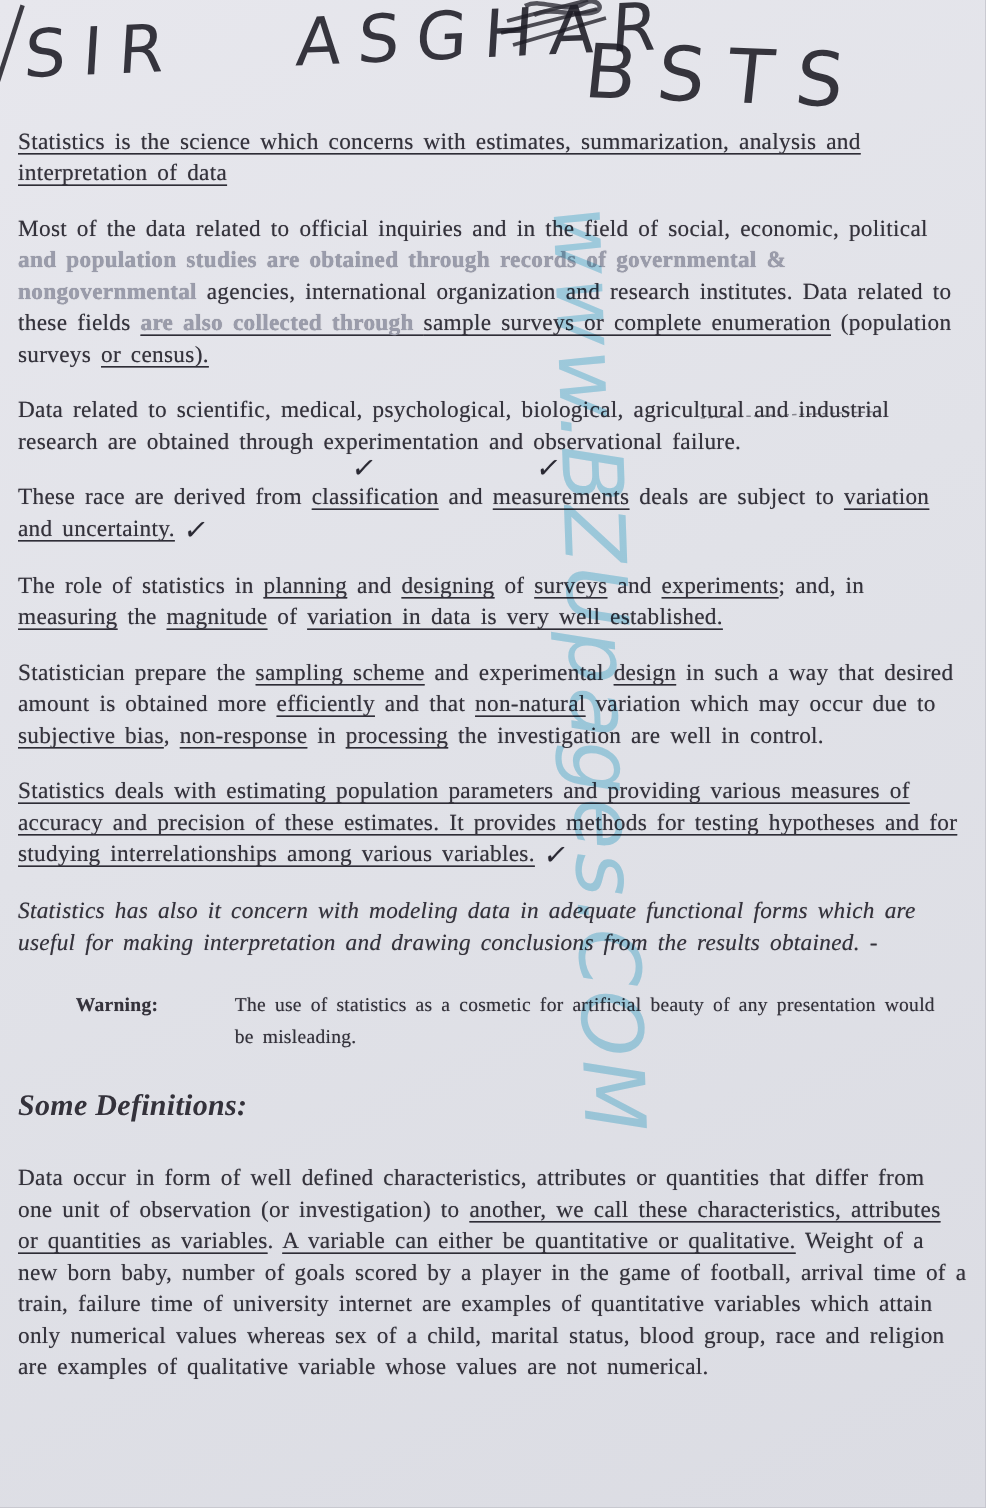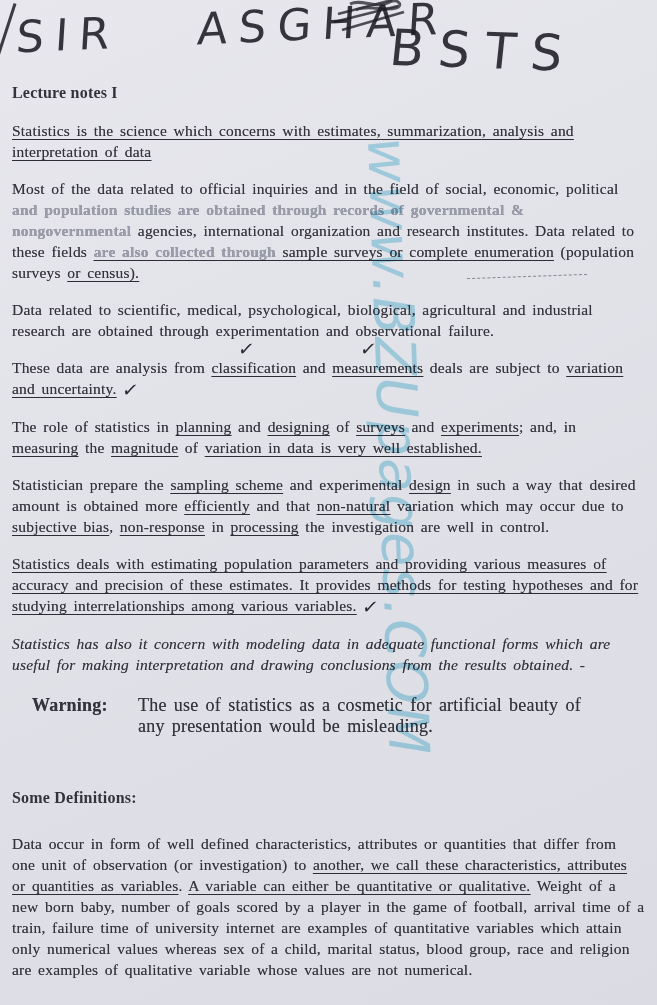--- a/index.html
+++ b/index.html
@@ -57,51 +57,50 @@
     position:absolute;top:-21px;left:32%;
     font-family:"DejaVu Sans",sans-serif;
     font-size:18px;color:#2a2933;transform:skewX(-12deg);
     text-decoration:none;display:inline-block;
   }
   .check-inline{
     font-family:"DejaVu Sans",sans-serif;
     font-size:18px;color:#2a2933;transform:skewX(-12deg);
     display:inline-block;margin-left:6px;vertical-align:-2px;
   }
-  .warning{display:flex;margin:0 0 52px 0;font-size:18px;line-height:21px;letter-spacing:.2px;word-spacing:2.5px;text-shadow:0 0 .5px rgba(40,40,50,.55);}
+  .warning{display:flex;margin:0 0 25px 0;font-size:13px;line-height:21px;letter-spacing:.2px;word-spacing:2.5px;text-shadow:0 0 .5px rgba(40,40,50,.55);justify-content:center;}
   .warning-label{width:106px;margin-left:20px;font-weight:bold;flex:none;}
   .warning-text{max-width:470px;}
-  .defs-heading{font-size:16px;font-weight:bold;margin:0 0 26px 0;letter-spacing:.2px;}
+  .defs-heading{font-size:20px;font-weight:bold;margin:0 0 26px 0;letter-spacing:.2px;font-style:italic;}
   .stray-dash{position:absolute;right:70px;top:276px;width:120px;border-top:1.6px dashed #4a4952;opacity:.6;transform:rotate(-2deg);}
 </style>
 </head>
 <body>
 
 <div class="page">
 
   <div class="hand-slash"></div>
   <div class="hand hand1">SIR ASGHAR</div>
   <div class="hand hand2">BSTS</div>
   <svg class="scribble" width="120" height="44" viewBox="0 0 120 44">
     <path d="M6 18 L60 4 M2 26 L66 10 M10 34 L72 16" stroke="#1d1c25" stroke-width="2.5" fill="none" opacity="0.85"></path>
     <path d="M18 8 C 30 2, 44 14, 58 6 C 66 2, 72 10, 64 12 C 52 16, 36 8, 24 14" stroke="#1d1c25" stroke-width="3" fill="none" opacity="0.8"></path>
   </svg>
 
   <div class="watermark">www.BZUpages.COM</div>
 
   <div class="stray-dash"></div>
 
   <div class="content">
-    <p class="title">Lecture notes I</p>
 
     <div id="intro">
         <p class="para"><span class="u">Statistics is the science which concerns with estimates, summarization, analysis and interpretation of data</span></p>
         <p class="para"><span class="">Most of the data related to official inquiries and in the field of social, economic, political </span><span class="faded">and population studies are obtained through records of governmental &amp; nongovernmental </span><span class="">agencies, international organization and research institutes. Data related to these fields </span><span class="u faded">are also collected through </span><span class="u">sample surveys or complete enumeration</span><span class=""> (population surveys </span><span class="u">or census).</span></p>
         <p class="para"><span class="">Data related to scientific, medical, psychological, biological, agricultural and industrial research are obtained through experimentation and observational failure.</span></p>
-        <p class="para"><span class="">These data are analysis from </span><span class="u rel">classification<span class="check-above">✓</span></span><span class=""> and </span><span class="u rel">measurements<span class="check-above">✓</span></span><span class=""> deals are subject to </span><span class="u">variation and uncertainty.</span><span class="check-inline">✓</span></p>
+        <p class="para"><span class="">These race are derived from </span><span class="u rel">classification<span class="check-above">✓</span></span><span class=""> and </span><span class="u rel">measurements<span class="check-above">✓</span></span><span class=""> deals are subject to </span><span class="u">variation and uncertainty.</span><span class="check-inline">✓</span></p>
         <p class="para"><span class="">The role of statistics in </span><span class="u">planning</span><span class=""> and </span><span class="u">designing</span><span class=""> of </span><span class="u">surveys</span><span class=""> and </span><span class="u">experiments</span><span class="">; and, in </span><span class="u">measuring</span><span class=""> the </span><span class="u">magnitude</span><span class=""> of </span><span class="u">variation in data is very well established.</span></p>
         <p class="para"><span class="">Statistician prepare the </span><span class="u">sampling scheme</span><span class=""> and experimental </span><span class="u">design</span><span class=""> in such a way that desired amount is obtained more </span><span class="u">efficiently</span><span class=""> and that </span><span class="u">non-natural</span><span class=""> variation which may occur due to </span><span class="u">subjective bias</span><span class="">, </span><span class="u">non-response</span><span class=""> in </span><span class="u">processing</span><span class=""> the investigation are well in control.</span></p>
         <p class="para"><span class="u">Statistics deals with estimating population parameters and providing various measures of accuracy and precision of these estimates. It provides methods for testing hypotheses and for studying interrelationships among various variables.</span><span class="check-inline">✓</span></p>
         <p class="para"><span class="">Statistics has also it concern with modeling data in adequate functional forms which are useful for making interpretation and drawing conclusions from the results obtained. -</span></p>
       </div>
 
     <div class="warning">
       <span class="warning-label">Warning:</span>
       <span class="warning-text">The use of statistics as a cosmetic for artificial beauty of any presentation would be misleading.</span>
     </div>

